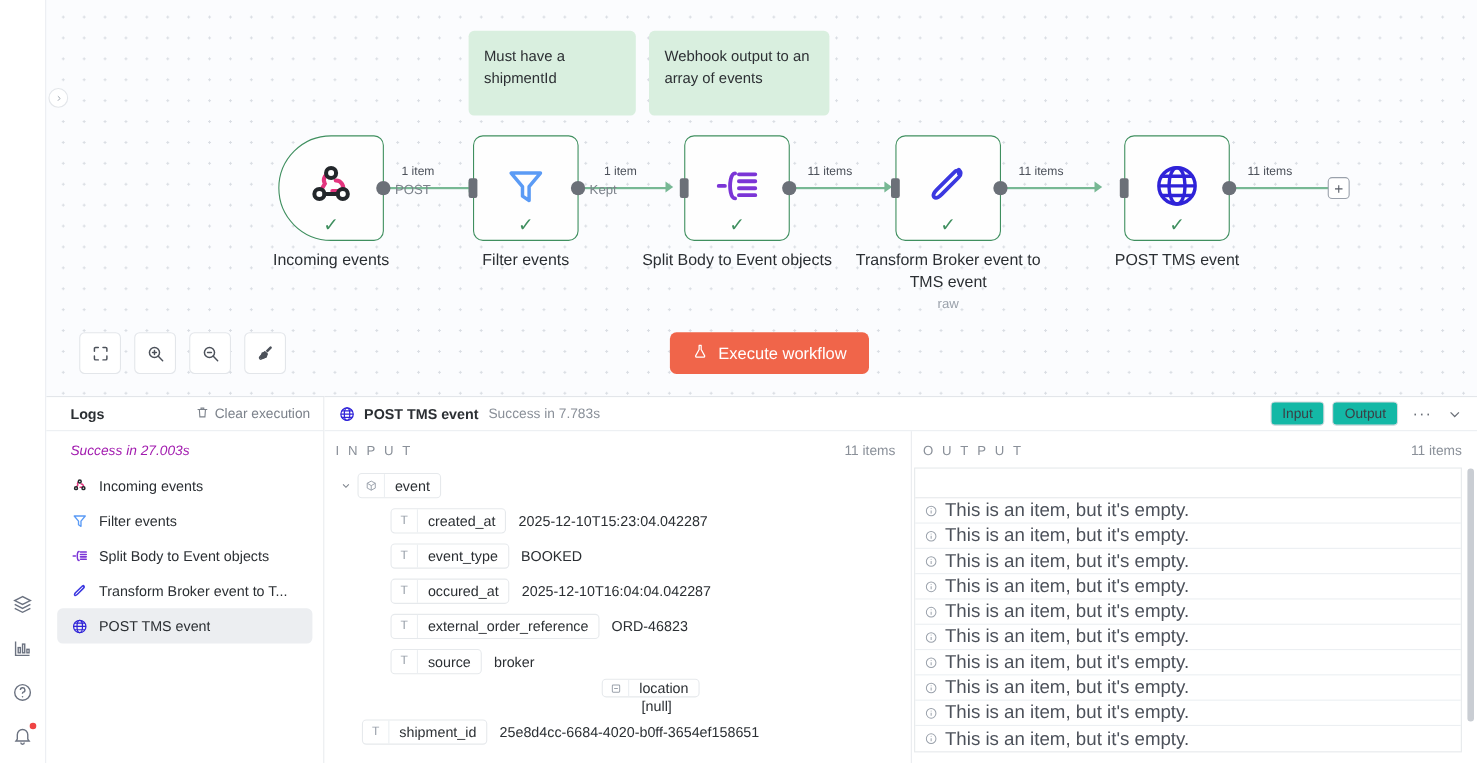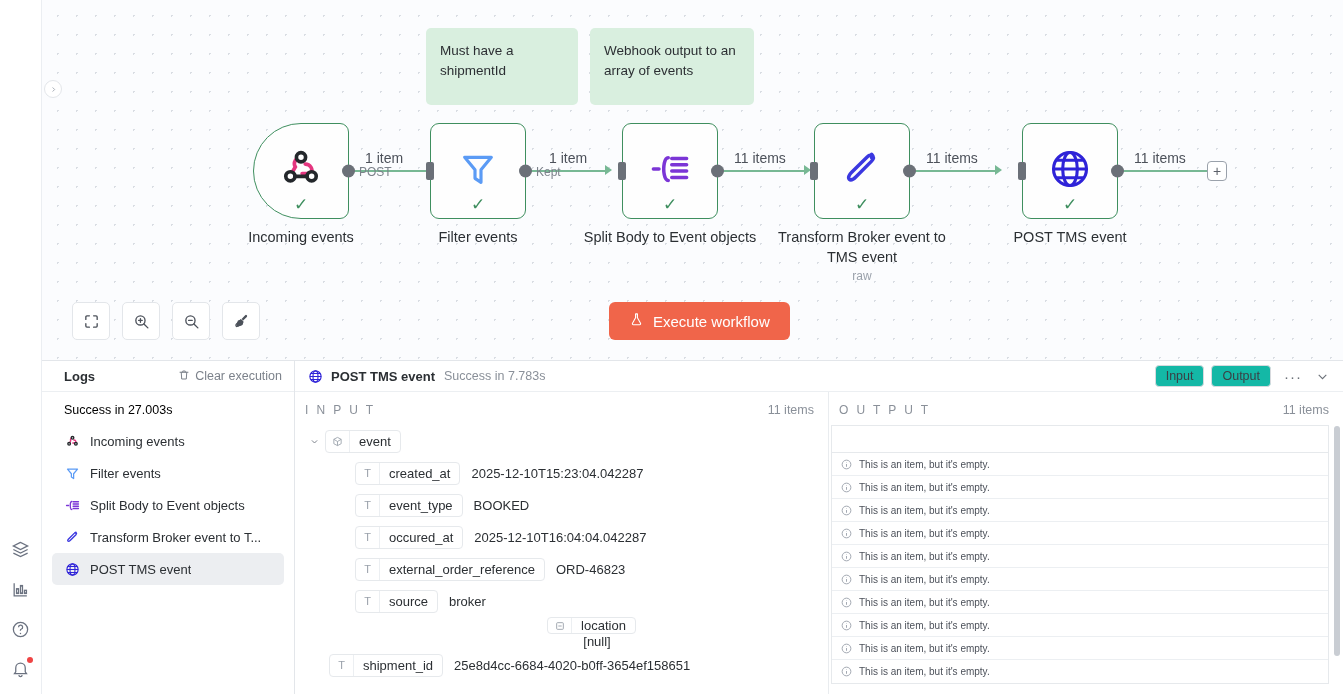--- a/index.html
+++ b/index.html
@@ -88,21 +88,21 @@
   
   .edge {
     position: absolute; height: 2px; background: #77b894; top: 170px;
   }
   .edge-arrow {
     position: absolute; top: 165px; width: 0; height: 0;
     border-left: 7px solid #77b894;
     border-top: 5px solid transparent; border-bottom: 5px solid transparent;
   }
   .edge-label {
-    position: absolute; font-size: 14px; color: #4c515a; white-space: nowrap;
+    position: absolute; font-size: 11px; color: #4c515a; white-space: nowrap;
   }
   .edge-sublabel {
     position: absolute; font-size: 12px; color: #7c828b; white-space: nowrap;
   }
   .add-btn {
     position: absolute; width: 20px; height: 20px; top: 161px;
     border: 1.4px solid #9aa1ab; border-radius: 4px; background: #fff;
     display: flex; align-items: center; justify-content: center;
     font-size: 14px; color: #5b6069; cursor: pointer; line-height: 1;
   }
@@ -128,21 +128,21 @@
   }
   .logs-head {
     height: 31px; display: flex; align-items: center; justify-content: space-between;
     padding: 0 12px 0 22px; border-bottom: 1px solid #eceff2;
   }
   .logs-title { font-size: 13px; color: #2b2f33; font-weight: 600; }
   .clear-exec {
     display: flex; align-items: center; gap: 5px;
     font-size: 12.5px; color: #7c828b; cursor: pointer;
   }
-  .logs-status { padding: 11px 22px 8px; font-size: 12.5px; color: #000000; }
+  .logs-status { padding: 11px 22px 8px; font-size: 12.5px; color: #a21caf; font-style: italic; }
   .log-item {
     display: flex; align-items: center; gap: 10px; height: 32px;
     margin: 0 10px; padding: 0 12px; border-radius: 5px;
     font-size: 13px; color: #2b2f33; cursor: pointer;
   }
   .log-item.selected { background: #eceef1; }
   .log-ic { width: 16px; height: 16px; display: flex; align-items: center; justify-content: center; flex: 0 0 16px; }
   .log-label { overflow: hidden; white-space: nowrap; text-overflow: ellipsis; }
 
   
@@ -190,21 +190,21 @@
   }
   .chip-key { padding: 0 9px; color: #2b2f33; font-size: 13px; }
   .tree-val { margin-left: 11px; color: #2b2f33; font-size: 13px; }
 
   
   .out-list { margin: 0 14px 0 2px; border: 1px solid #e6e9ec; border-top: 1px solid #e6e9ec; }
   .out-blank { height: 27px; border-bottom: 1px solid #e6e9ec; }
   .out-row {
     height: 23px; display: flex; align-items: center; gap: 7px;
     padding-left: 9px; border-bottom: 1px solid #eceff2;
-    font-size: 10px; color: #4c515a;
+    font-size: 17px; color: #4c515a;
   }
   .out-row:last-child { border-bottom: none; }
   .info-ic { color: #9aa1ab; display: flex; }
   .vscroll {
     position: absolute; right: 3px; top: 34px; width: 6px; height: 230px;
     background: #c9cdd3; border-radius: 3px;
   }
 </style>
 </head>
 <body>

